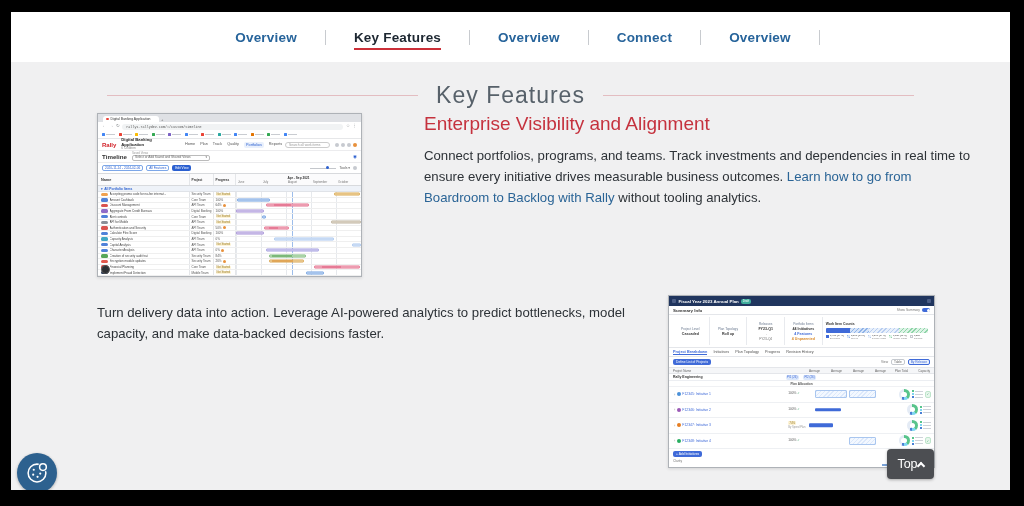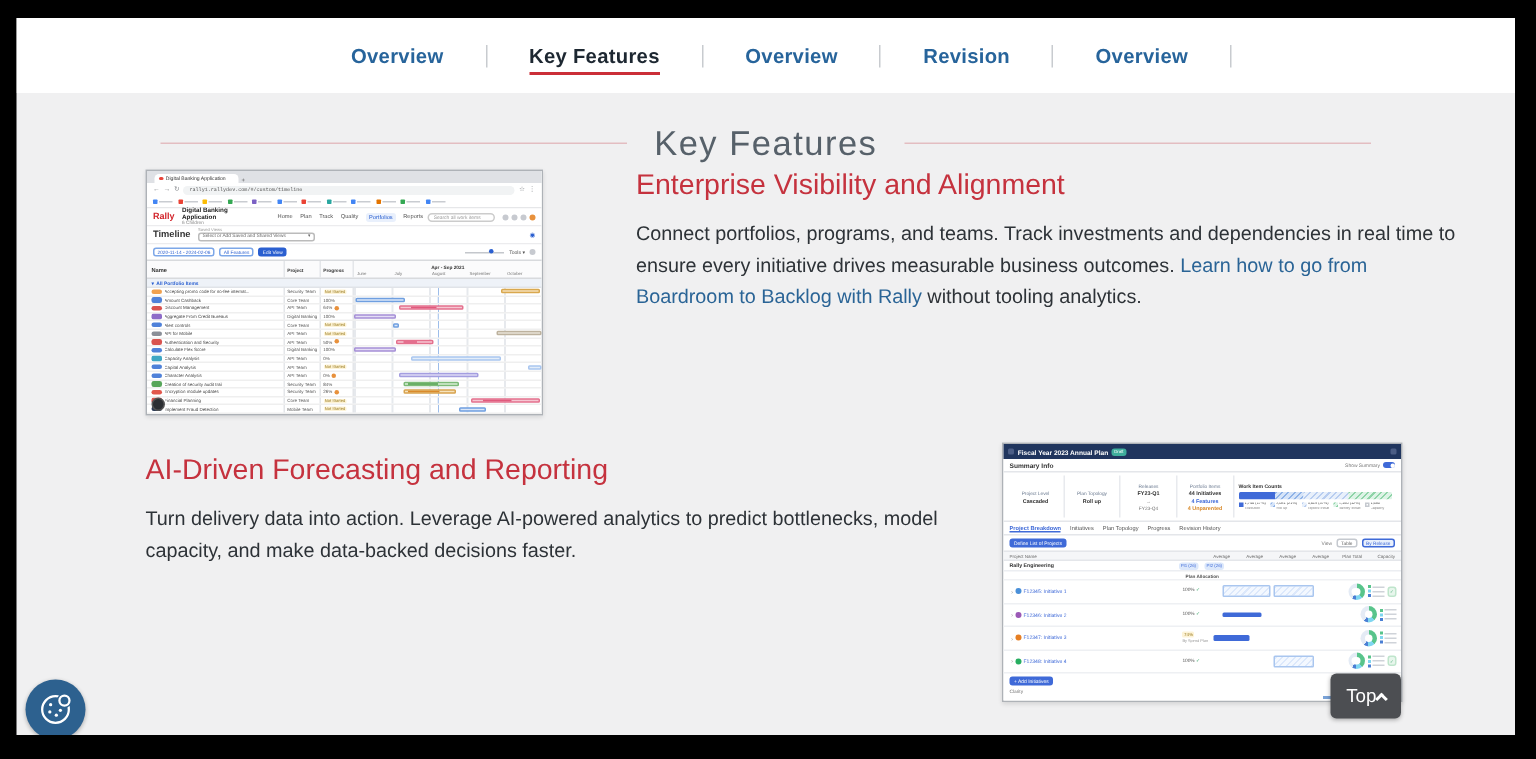--- a/index.html
+++ b/index.html
@@ -221,21 +221,21 @@
 <div class="frame">
 
   <header class="topnav">
     <div id="nav-items">
         <span class="nav-item">Overview</span>
         <div class="nav-sep"></div>
         <span class="nav-item active">Key Features</span>
         <div class="nav-sep"></div>
         <span class="nav-item">Overview</span>
         <div class="nav-sep"></div>
-        <span class="nav-item">Revision</span>
+        <span class="nav-item">Connect</span>
         <div class="nav-sep"></div>
         <span class="nav-item">Overview</span>
         <div class="nav-sep"></div>
       </div>
   </header>
 
   <div class="title-row">
     <span class="tline"></span>
     <h1>Key Features</h1>
     <span class="tline"></span>
@@ -592,21 +592,20 @@
       <div class="tl-widget"></div>
     </div>
   </div>
 
   <section class="feat feat1">
     <h2>Enterprise Visibility and Alignment</h2>
     <p><span>Connect portfolios, programs, and teams. Track investments and dependencies in real time to ensure every initiative drives measurable business outcomes. </span><a class="blue-link" href="#">Learn how to go from Boardroom to Backlog with Rally</a><span> without tooling analytics.</span></p>
   </section>
 
   <section class="feat feat2">
-    <h2>AI-Driven Forecasting and Reporting</h2>
     <p>Turn delivery data into action. Leverage AI-powered analytics to predict bottlenecks, model capacity, and make data-backed decisions faster.</p>
   </section>
 
   <div class="shot shot2">
     <div class="pl">
       <div class="pl-title">
         <span class="pl-title-ic"></span>
         <span>Fiscal Year 2023 Annual Plan</span>
         <span class="pl-badge">Draft</span>
         <span class="pl-title-r"></span>

